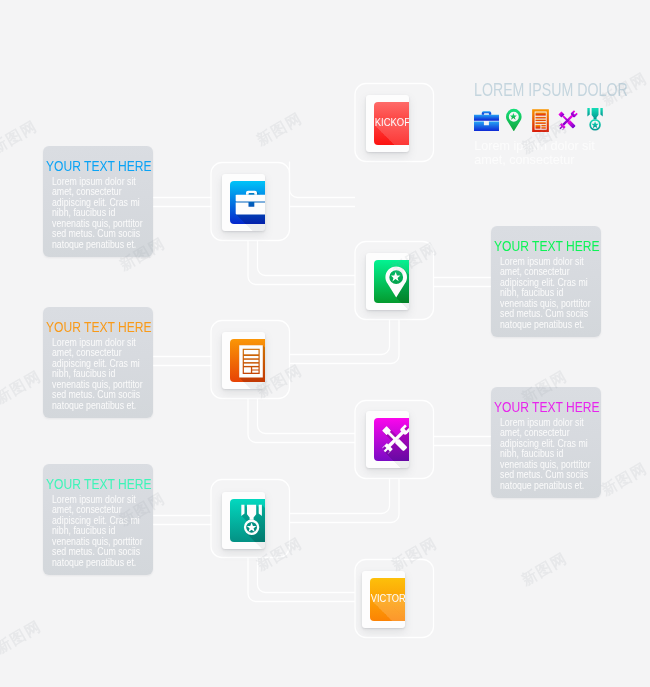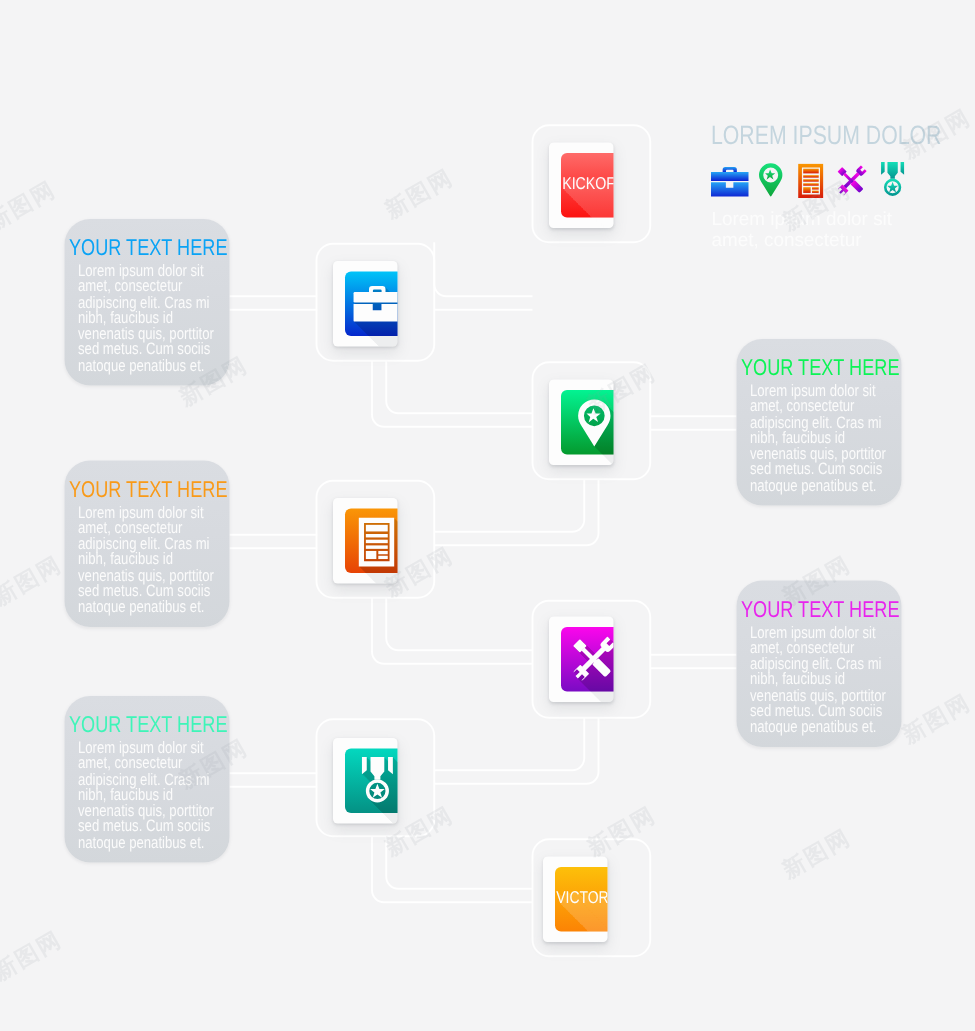--- a/index.html
+++ b/index.html
@@ -16,21 +16,21 @@
   
   .node{position:absolute;width:43px;height:57px;border-radius:3px;
         background:#fdfdfd;overflow:hidden;
         box-shadow:0 1px 2px rgba(120,122,132,.22),0 4px 9px rgba(120,122,132,.16);}
   
   .node .art{position:absolute;left:0;top:0;width:57px;height:57px;display:block;}
   .node .cap{font-size:11.4px;font-weight:normal;fill:#fdfdfd;
       font-family:"Liberation Sans",sans-serif;}
 
   
-  .card{position:absolute;width:110px;height:111px;border-radius:17px;
+  .card{position:absolute;width:110px;height:111px;border-radius:6px;
         background:linear-gradient(178deg,#dadde2 0%,#d7dadf 45%,#d3d7db 100%);
         box-shadow:0 1px 2px rgba(150,152,158,.14);
         box-sizing:border-box;}
   .card h3{margin:0;position:absolute;left:3px;top:11.5px;
         font-size:15.3px;font-weight:normal;line-height:15.3px;
         letter-spacing:0;white-space:nowrap;
         transform:scaleX(.79);transform-origin:0 0;}
   .card p{margin:0;position:absolute;left:9.3px;top:29.8px;width:119px;
         font-size:11.1px;line-height:10.45px;color:#fbfbfb;letter-spacing:0;
         transform:scaleX(.79);transform-origin:0 0;}

